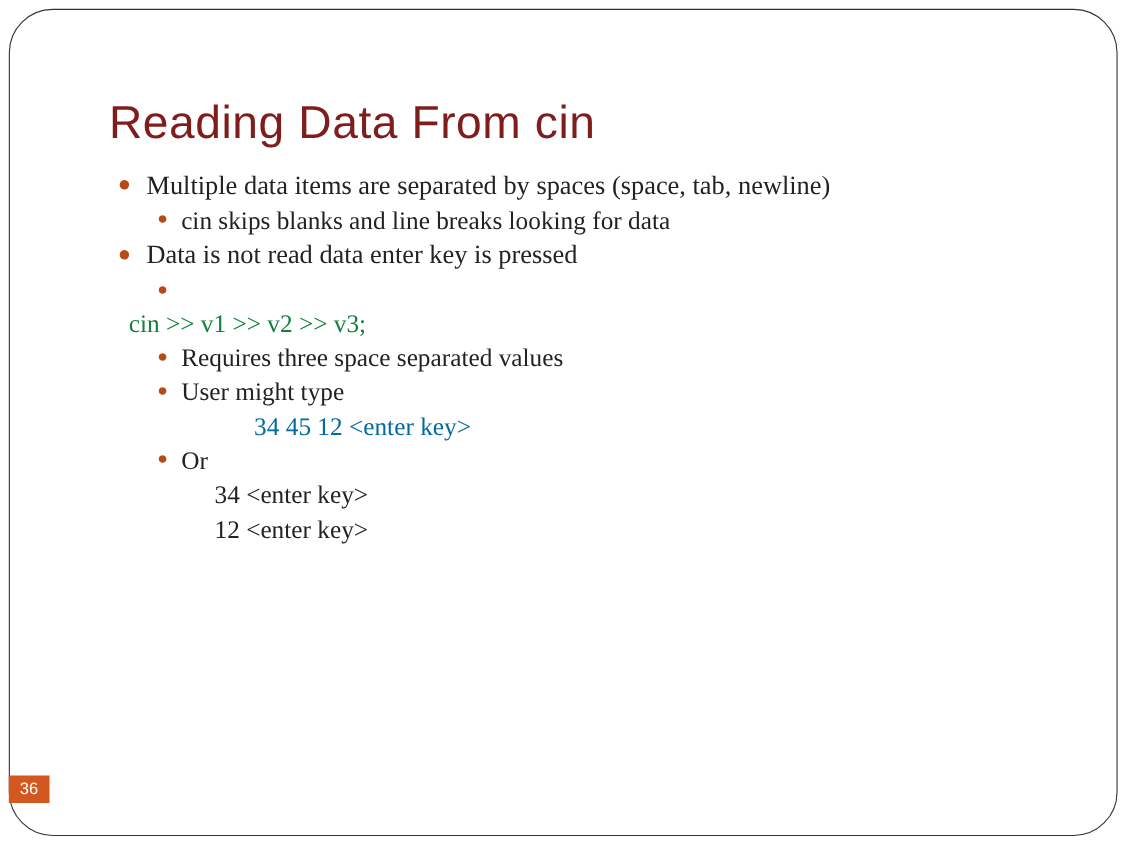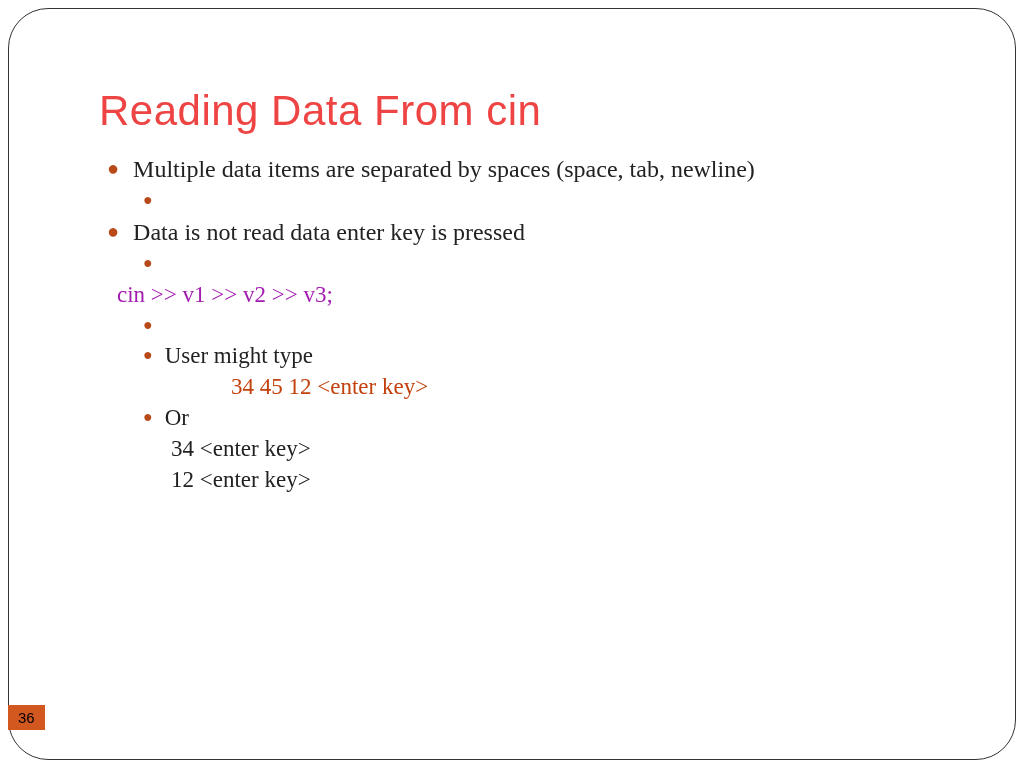--- a/index.html
+++ b/index.html
@@ -20,21 +20,21 @@
       border: 1.5px solid #333;
       border-radius: 40px;
       padding: 0;
     }
     .content {
       padding: 78px 90px 40px 90px;
     }
     .title {
       font-family: 'Century Gothic', 'Avant Garde', Arial, sans-serif;
       font-size: 42px;
-      color: #ef4444;
+      color: #7f1d1d;
       font-weight: 400;
       margin-bottom: 18px;
       letter-spacing: 0.5px;
     }
     .bullet-row {
       display: flex;
       align-items: flex-start;
       line-height: 1.35;
     }
     .bullet-level-1 {
@@ -55,76 +55,78 @@
       flex-shrink: 0;
     }
     .bullet-level-2 .bullet-dot {
       font-size: 16px;
       line-height: 1.9;
       margin-right: 12px;
     }
     .plain-line {
       margin-left: 18px;
       font-size: 23px;
-      color: #a21caf;
+      color: #15803d;
       line-height: 1.35;
     }
     .indent-line {
       margin-left: 132px;
       font-size: 23px;
-      color: #c2410c;
+      color: #0369a1;
       line-height: 1.35;
     }
     .indent-line-2 {
-      margin-left: 72px;
+      margin-left: 96px;
       font-size: 23px;
       color: #222;
       line-height: 1.35;
     }
     .page-badge {
       position: absolute;
       bottom: 38px;
       left: 8px;
       background: #d3581f;
-      color: #000000;
+      color: #ffffff;
       font-family: Arial, sans-serif;
       font-size: 15px;
       padding: 4px 10px;
       text-align: center;
     }
   </style>
 </head>
 <body>
 
 <div class="slide-frame">
   <div class="content">
     <h1 class="title">Reading Data From cin</h1>
 
     <div class="bullet-row bullet-level-1">
       <span class="bullet-dot">●</span>
       <span>Multiple data items are separated by spaces (space, tab, newline)</span>
     </div>
 
     <div class="bullet-row bullet-level-2">
       <span class="bullet-dot">●</span>
+      <span>cin skips blanks and line breaks looking for data</span>
     </div>
 
     <div class="bullet-row bullet-level-1">
       <span class="bullet-dot">●</span>
       <span>Data is not read data enter key is pressed</span>
     </div>
 
     <div class="bullet-row bullet-level-2">
       <span class="bullet-dot">●</span>
     </div>
 
     <div class="plain-line">cin &gt;&gt; v1 &gt;&gt; v2 &gt;&gt; v3;</div>
 
     <div class="bullet-row bullet-level-2">
       <span class="bullet-dot">●</span>
+      <span>Requires three space separated values</span>
     </div>
 
     <div class="bullet-row bullet-level-2">
       <span class="bullet-dot">●</span>
       <span>User might type</span>
     </div>
 
     <div class="indent-line">34  45  12   &lt;enter key&gt;</div>
 
     <div class="bullet-row bullet-level-2">

